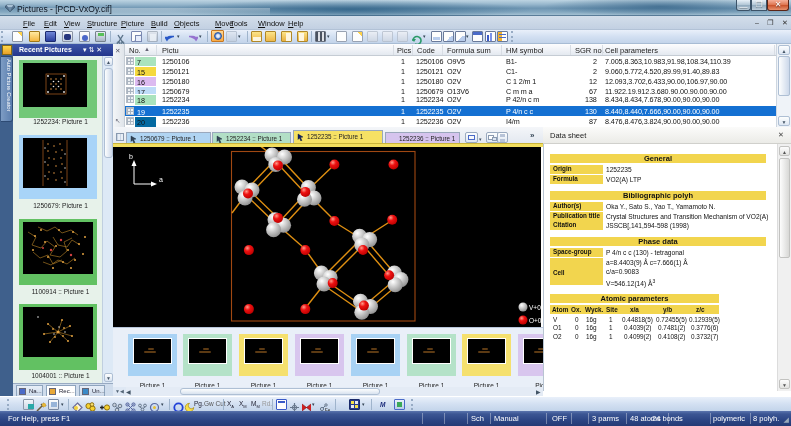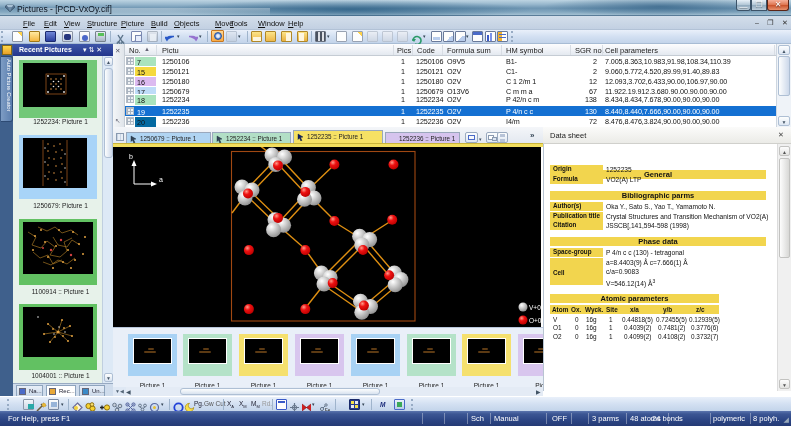--- a/index.html
+++ b/index.html
@@ -471,21 +471,21 @@
   <div style="left:480px">8.440,8.440,7.666,90.00,90.00,90.00</div>
 </div>
 <div class="trow" style="top:116px">
   <div class="gicon"></div>
     <div class="numcell" style="background:#0369a1">20</div>
   <div style="left:37px">1252236</div>
     <div style="left:276px">1</div>
     <div style="left:291px">1252236</div>
   <div style="left:322px">O2V</div>
     <div style="left:381px">I4/m</div>
-    <div style="left:464px">72</div>
+    <div style="left:464px">87</div>
   <div style="left:480px">8.476,8.476,3.824,90.00,90.00,90.00</div>
 </div>
 
 <div class="abs" id="tabbar">
   <div class="abs" style="left:3px; top:6px; width:8px; height:8px; border:1px solid #8a9ab0; background:linear-gradient(90deg,#c8d4e4 1px,transparent 1px) 0 0/3px 3px #e8eef6;"></div>
   <div class="ptab" style="left:13px; width:85px; background:#b0d4f2;"><svg class="pti" width="8" height="8">
         <path d="M1 1 L6 4 L3.5 4.5 L5 7.5 L3.8 8 L2.5 5 L1 6.5 Z" fill="#345" stroke="#123" stroke-width="0.4"></path>
       </svg>1250679 :: Picture 1</div>
   <div class="ptab" style="left:99px; width:79px; background:#b2dfc6;"><svg class="pti" width="8" height="8">
         <path d="M1 1 L6 4 L3.5 4.5 L5 7.5 L3.8 8 L2.5 5 L1 6.5 Z" fill="#345" stroke="#123" stroke-width="0.4"></path>
@@ -683,27 +683,27 @@
 
 <div class="abs" id="dspanel"></div>
 <div class="abs" id="dshead">Data sheet</div>
 <div class="abs" style="left:778px; top:131px; font-size:7px; color:#444;">✕</div>
 <div class="abs" id="dsscroll">
   <div style="position:absolute;left:1px;top:2px;width:11px;height:10px;background:linear-gradient(180deg,#fdfdfd,#e2e2e0);border:1px solid #c2c2c0;border-radius:2px;font-size:5px;color:#555;text-align:center;line-height:10px;">▲</div>
   <div style="position:absolute;left:1px;top:14px;width:11px;height:100px;background:linear-gradient(90deg,#fdfdfd,#d8d8d6);border:1px solid #c2c2c0;border-radius:2px;"></div>
   <div style="position:absolute;left:1px;bottom:2px;width:11px;height:10px;background:linear-gradient(180deg,#fdfdfd,#e2e2e0);border:1px solid #c2c2c0;border-radius:2px;font-size:5px;color:#555;text-align:center;line-height:10px;">▼</div>
 </div>
 
-<div class="ybar" style="top:154px; height:9px;margin-top:16px;">General</div>
+<div class="ybar" style="top:154px; height:9px;">General</div>
 <div class="ylabel" style="top:165px; height:9px;">Origin</div>
 <div class="dsval" style="top:166px;">1252235</div>
 <div class="ylabel" style="top:175px; height:9px;">Formula</div>
 <div class="dsval" style="top:176px;">VO2(A) LTP</div>
 
-<div class="ybar" style="top:191px; height:9px;">Bibliographic parms</div>
+<div class="ybar" style="top:191px; height:9px;">Bibliographic polyh</div>
 <div class="ylabel" style="top:202px; height:9px;">Author(s)</div>
 <div class="dsval" style="top:203px;">Oka Y., Sato S., Yao T., Yamamoto N.</div>
 <div class="ylabel" style="top:211.5px; height:9px;">Publication title</div>
 <div class="dsval" style="top:212.5px;">Crystal Structures and Transition Mechanism of VO2(A)</div>
 <div class="ylabel" style="top:221px; height:9px;">Citation</div>
 <div class="dsval" style="top:222px;">JSSCB[,141,594-598 (1998)</div>
 
 <div class="ybar" style="top:237px; height:9px;">Phase data</div>
 <div class="ylabel" style="top:248px; height:9px;">Space-group</div>
 <div class="dsval" style="top:249px;">P 4/n c c (130) - tetragonal</div>

